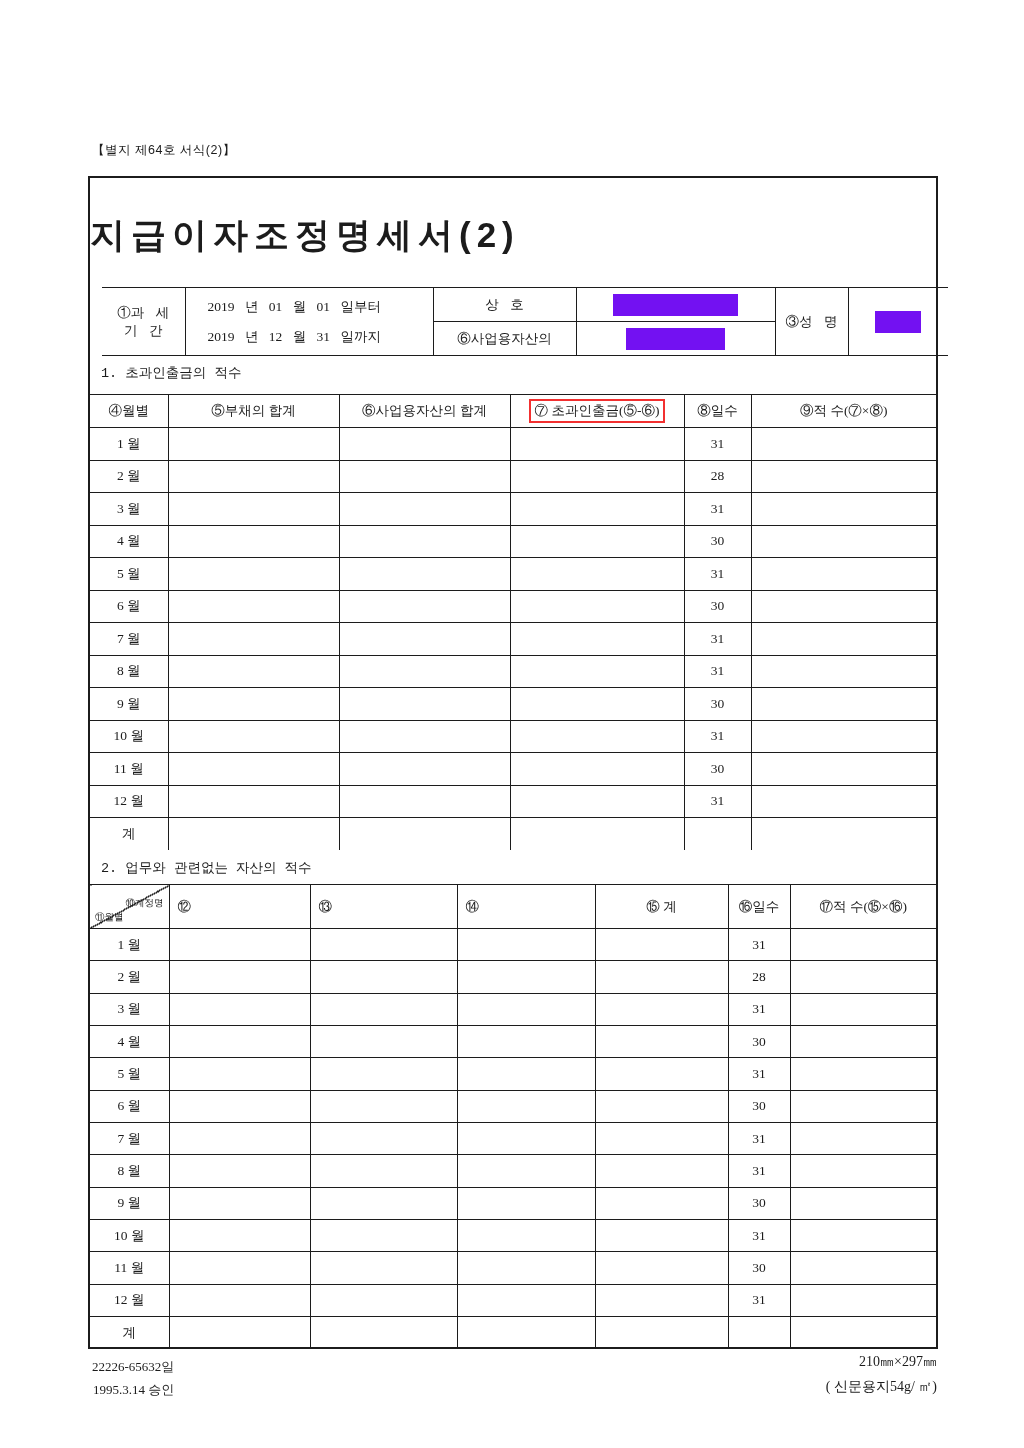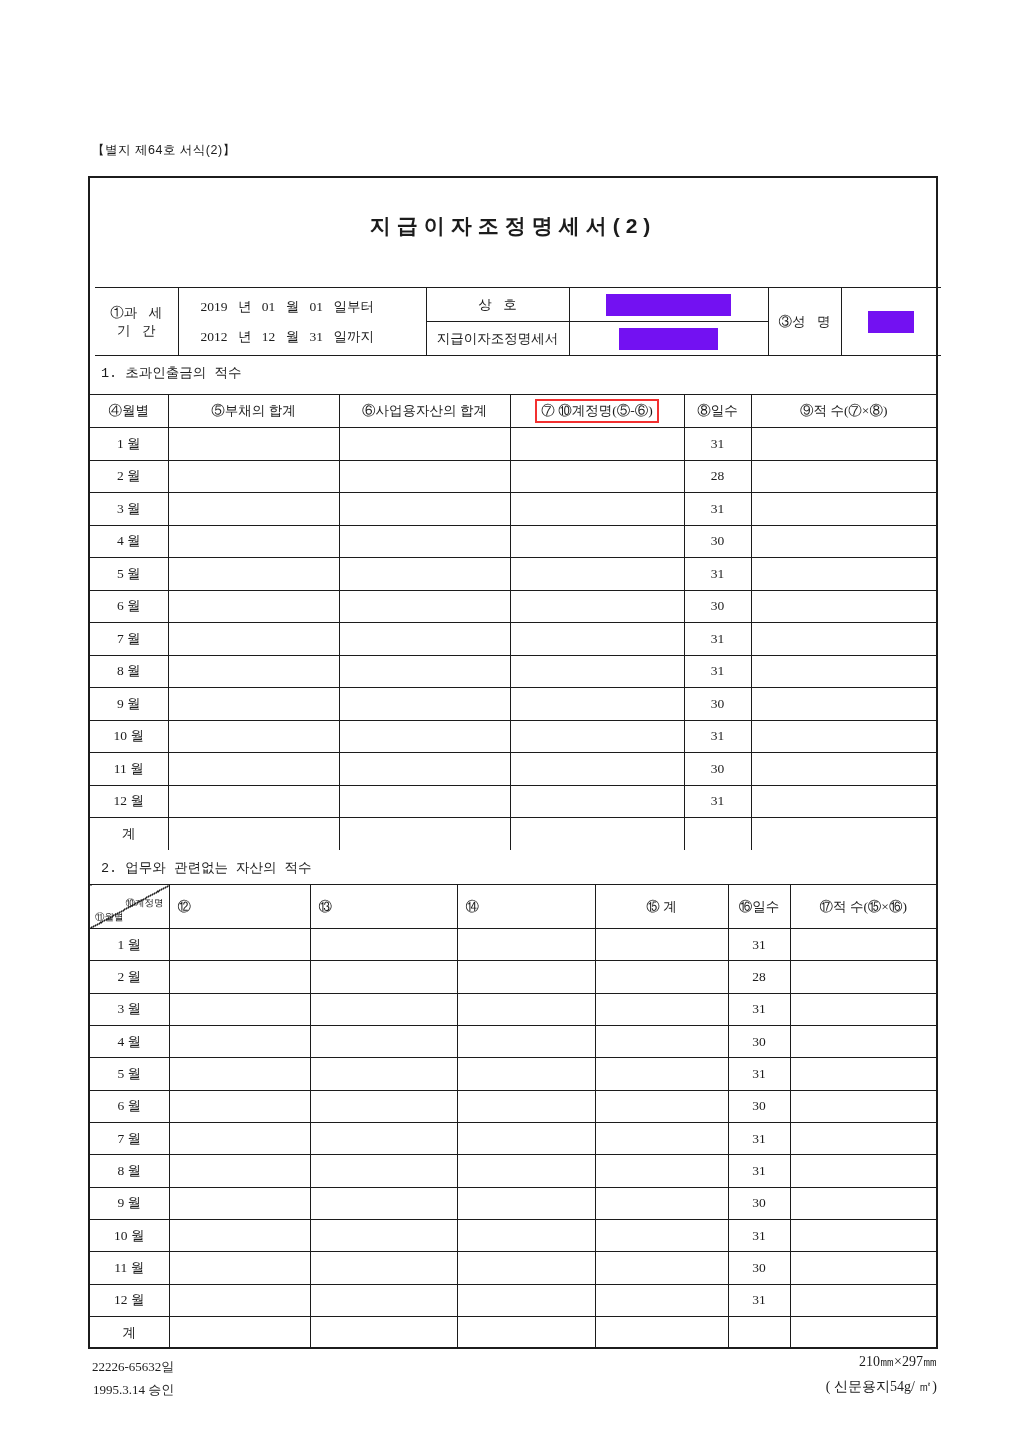--- a/index.html
+++ b/index.html
@@ -2,31 +2,31 @@
 <html style="--redaction: #7311f2; --highlight_red: #f23030;"><head>
 <meta charset="utf-8">
 <style>
   html,body{margin:0;padding:0;background:#fff;}
   .sheet{position:relative;width:1024px;height:1448px;background:#ffffff;
          font-family:"Liberation Serif","DejaVu Serif",serif;color:#1c1c1c;overflow:hidden;margin-top:39px;}
   .top-label{position:absolute;left:92px;top:103px;font-size:12.5px;
              font-family:"Liberation Sans","DejaVu Sans",sans-serif;letter-spacing:0.5px;}
   .outer-box{position:absolute;left:88px;top:137px;width:850px;height:1173px;
              border:2px solid #1c1c1c;box-sizing:border-box;}
-  .doc-title{position:absolute;top:34px;left:0;width:100%;text-align:center;
+  .doc-title{position:absolute;top:34px;left:0;width:100%;
              font-family:"Liberation Sans","DejaVu Sans",sans-serif;
-             font-weight:700;font-size:21px;letter-spacing:6px;}
+             font-weight:700;font-size:35px;letter-spacing:6px;}
   table{border-collapse:collapse;table-layout:fixed;}
   td,th{border:1px solid #1c1c1c;font-weight:normal;font-size:13.5px;
         text-align:center;vertical-align:middle;overflow:hidden;padding:0;}
   
   tr>td:first-child, tr>th:first-child{border-left:none;}
   tr>td:last-child, tr>th:last-child{border-right:none;}
 
-  .info-table{position:absolute;top:109px;left:5px;width:846px;height:66px;border-radius:29px;}
+  .info-table{position:absolute;top:109px;left:12px;width:846px;height:66px;border-radius:29px;}
   .info-table td{height:33px;}
   .lbl{word-spacing:8px;}
   .period-line{word-spacing:7px;text-align:left;padding-left:22px;line-height:30px;}
   .redact{display:inline-block;height:22px;background:var(--redaction,#7311f2);vertical-align:middle;}
   .w125{width:125px;} .w99{width:99px;} .w46{width:46px;}
 
   .sec-title{position:absolute;left:11px;font-size:13.5px;font-family:Liberation Mono, monospace;}
   .s1{top:186px;} .s2{top:681px;}
 
   .grid{position:absolute;left:0;width:846px;}
@@ -73,33 +73,33 @@
           <col style="width:100px">
       </colgroup>
       <tbody>
       <tr>
         <td rowspan="2" class="lbl">
           <div>①과 세</div>
           <div>기 간</div>
         </td>
         <td rowspan="2">
           <div class="period-line">2019 년 01 월 01 일부터</div>
-          <div class="period-line">2012 년 12 월 31 일까지</div>
+          <div class="period-line">2019 년 12 월 31 일까지</div>
         </td>
         <td class="lbl">상 호</td>
         <td>
           <span class="redact w125"></span>
         </td>
         <td rowspan="2" class="lbl">③성 명</td>
         <td rowspan="2">
           <span class="redact w46"></span>
         </td>
       </tr>
       <tr>
-        <td>지급이자조정명세서</td>
+        <td>⑥사업용자산의</td>
         <td>
           <span class="redact w99"></span>
         </td>
       </tr>
       </tbody>
     </table>
 
     <div class="sec-title s1">1. 초과인출금의 적수</div>
 
     <table class="grid sec1">
@@ -110,21 +110,21 @@
         <col style="width:174px">
           <col style="width:67px">
           <col style="width:185px">
       </colgroup>
       <thead>
       <tr>
         <th>④월별</th>
         <th>⑤부채의 합계</th>
         <th>⑥사업용자산의 합계</th>
         <th>
-          <span class="redbox">⑦ ⑩계정명(⑤-⑥)</span>
+          <span class="redbox">⑦ 초과인출금(⑤-⑥)</span>
         </th>
         <th>⑧일수</th>
         <th>⑨적  수(⑦×⑧)</th>
       </tr>
       </thead>
       <tbody id="sec1-body">
           <tr>
             <td>1 월</td>
             <td></td>
             <td></td>

